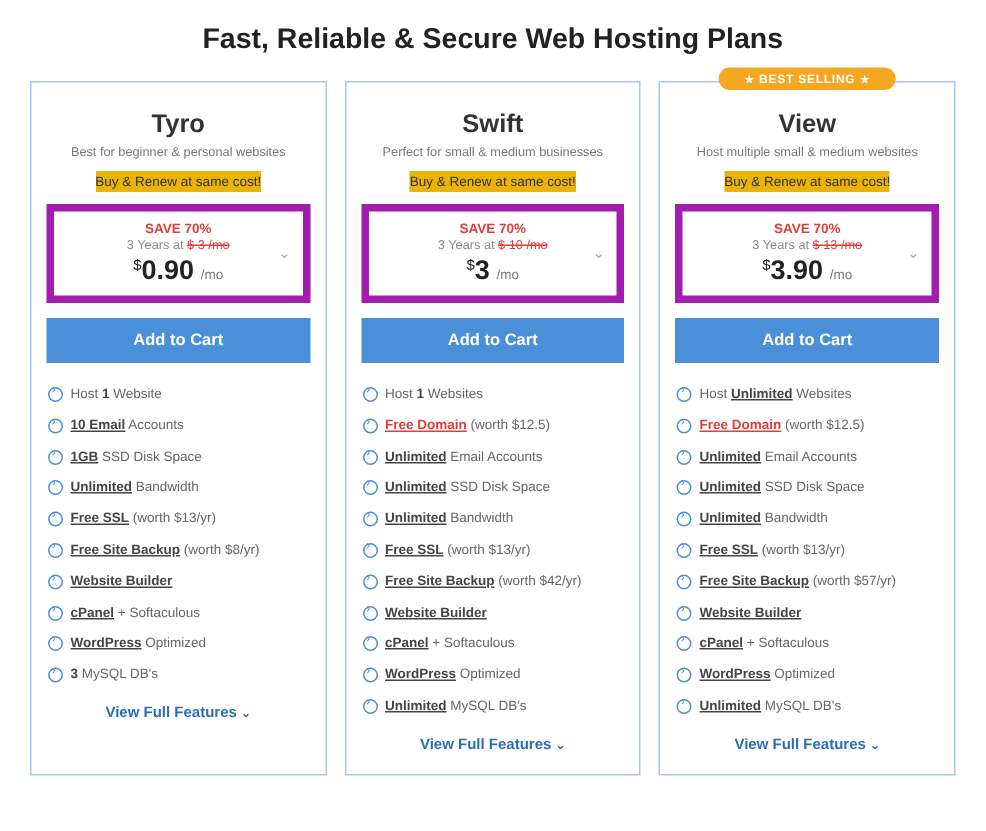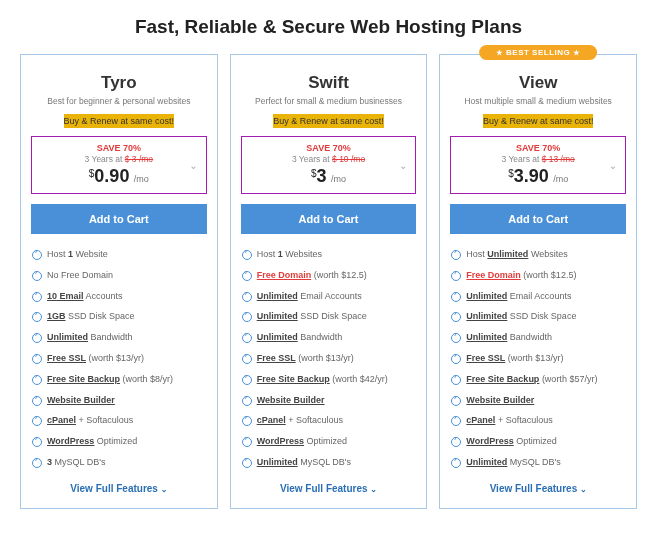--- a/index.html
+++ b/index.html
@@ -64,21 +64,21 @@
   .promo {
     display: block;
     margin: 0 auto 8px;
     background: #eab308;
     color: #333;
     font-size: 9px;
     padding: 2px 0;
     width: fit-content;
   }
   .price-box {
-    border: 1px solid #a21caf;
+    border: 5px solid #a21caf;
     padding: 6px 8px 6px;
     position: relative;
     text-align: center;
     margin-bottom: 10px;
   }
   .save {
     color: #e23b3b;
     font-size: 9px;
     font-weight: 600;
   }
@@ -172,21 +172,20 @@
       <span class="promo">Buy &amp; Renew at same cost!</span>
       <div class="price-box">
         <div class="save">SAVE 70%</div>
         <div class="term-row">3 Years at <span class="old">$ 3 /mo</span></div>
         <div class="price"><span class="cur">$</span><span class="amt">0.90</span> <span class="per">/mo</span></div>
         <span class="chevron">⌄</span>
       </div>
       <button class="addcart">Add to Cart</button>
       <ul class="features">
         <li>Host <b>1</b> Website</li>
-        <li>No Free Domain</li>
         <li><u>10 Email</u> Accounts</li>
         <li><u>1GB</u> SSD Disk Space</li>
         <li><u>Unlimited</u> Bandwidth</li>
         <li><u>Free SSL</u> (worth $13/yr)</li>
         <li><u>Free Site Backup</u> (worth $8/yr)</li>
         <li><u>Website Builder</u></li>
         <li><u>cPanel</u> + Softaculous</li>
         <li><u>WordPress</u> Optimized</li>
         <li><b>3</b> MySQL DB's</li>
       </ul>

